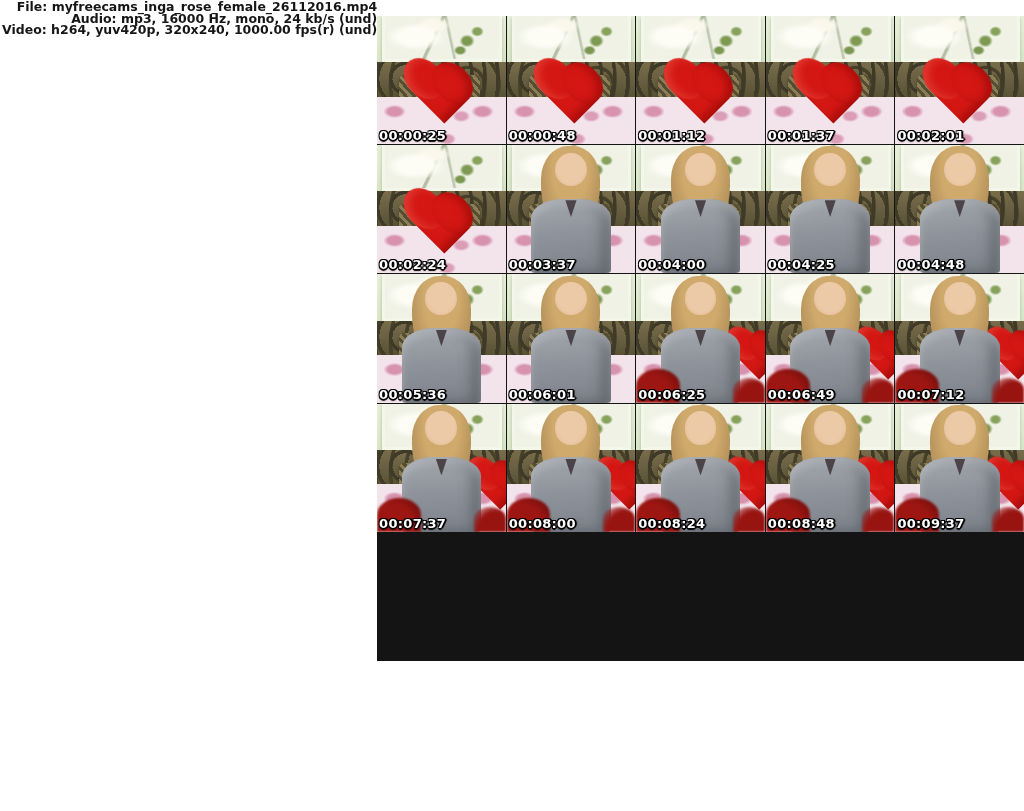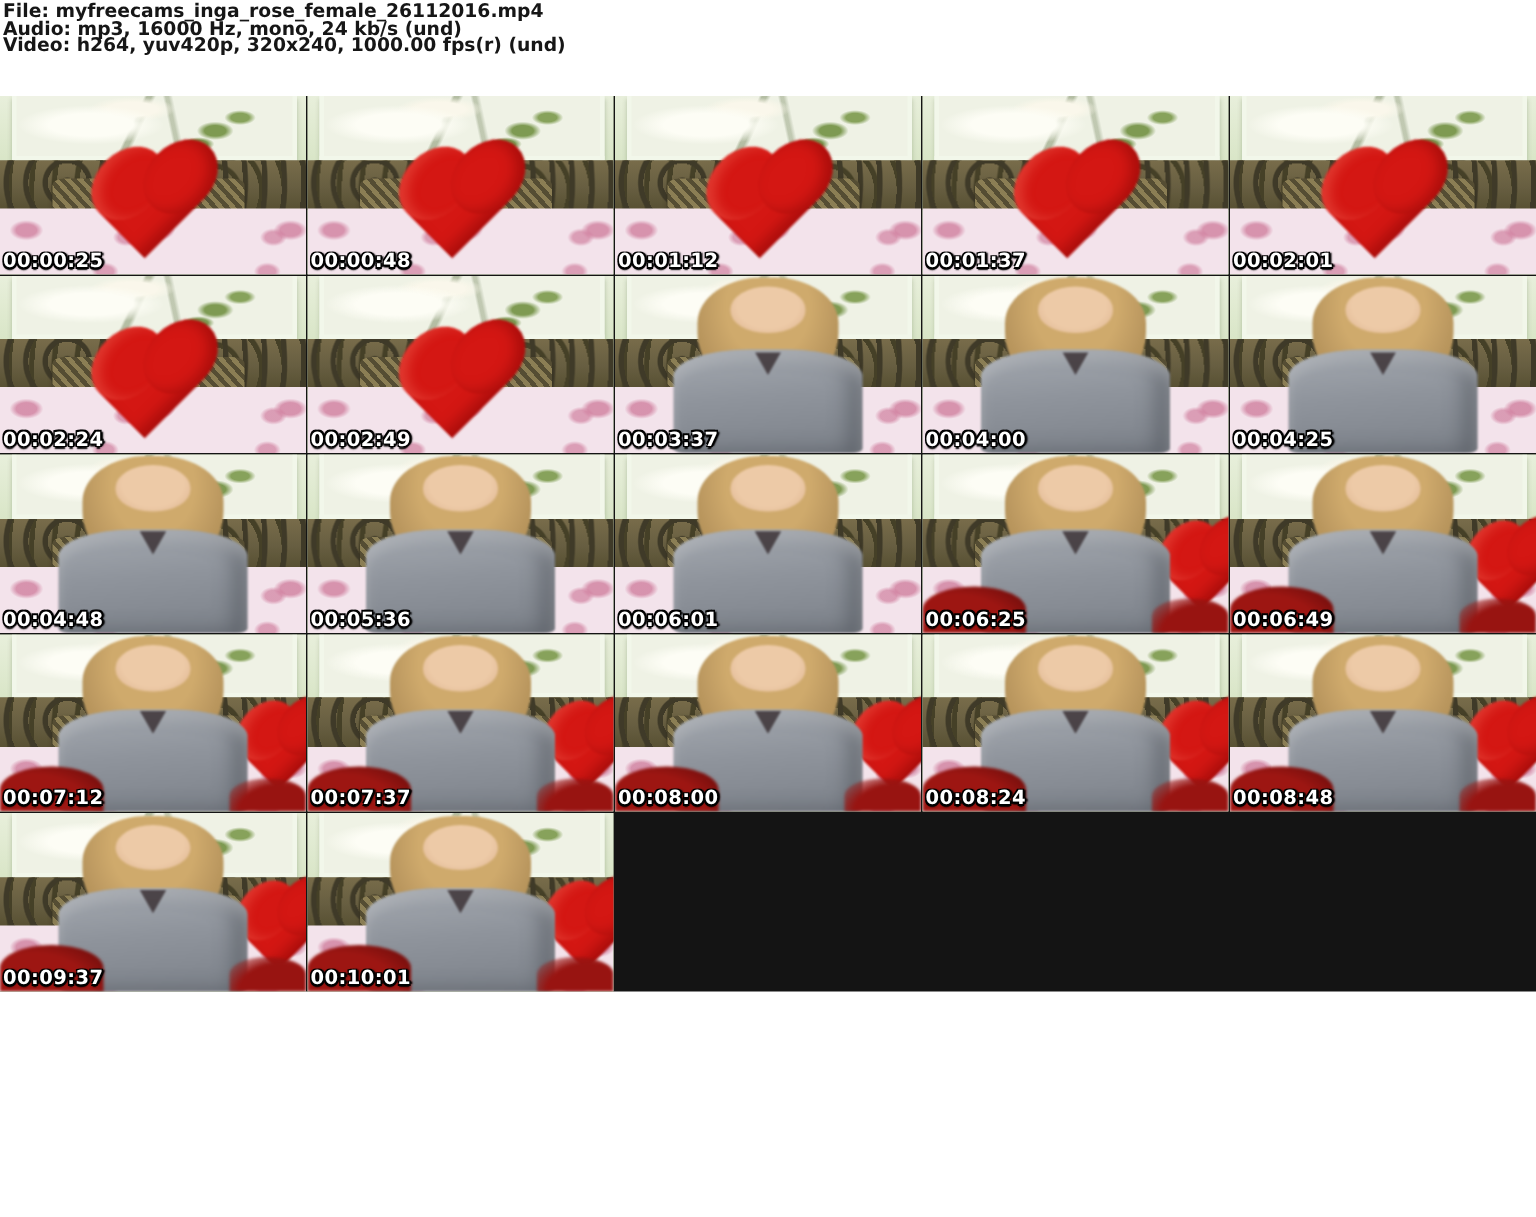--- a/index.html
+++ b/index.html
@@ -3,21 +3,21 @@
 <meta charset="utf-8">
 <title>Contact Sheet</title>
 <style>
   * { box-sizing: border-box; }
   html, body { margin: 0; padding: 0; }
   body {
     width: 1024px; height: 811px; overflow: hidden;
     background: #ffffff;
     font-family: "DejaVu Sans", "Liberation Sans", sans-serif;
   }
-  .sheet { width: 1024px; height: 661px; display: flex; flex-direction: column; }
+  .sheet { width: 1024px; height: 661px; display: flex; flex-direction: row; text-align: right; }
 
   
   .header {
     height: 48px; padding: 1px 0 0 2px; background: #ffffff;
     color: #161616; font-weight: bold; font-size: 12.5px; line-height: 11.7px;
     white-space: nowrap;
   }
 
   
   .grid {
@@ -213,33 +213,20 @@
       <div class="picture"></div>
       <div class="sofa"></div>
       <div class="pillow p1"></div>
       <div class="pillow p2"></div>
       <div class="bed"></div>
       <div class="heart"></div>
 
     </div>
     <span class="ts">00:02:24</span>
   </div>
-      <div class="thumb scene-room">
-    <div class="scene">
-      <div class="wall"></div>
-      <div class="picture"></div>
-      <div class="sofa"></div>
-      <div class="pillow p1"></div>
-      <div class="pillow p2"></div>
-      <div class="bed"></div>
-      <div class="heart"></div>
-
-    </div>
-    <span class="ts">00:02:49</span>
-  </div>
       <div class="thumb scene-person">
     <div class="scene">
       <div class="wall"></div>
       <div class="picture"></div>
       <div class="sofa"></div>
       <div class="pillow p1"></div>
       <div class="pillow p2"></div>
       <div class="bed"></div>
 
       <div class="person">
@@ -500,34 +487,14 @@
         <div class="hair"></div>
         <div class="face"></div>
         <div class="shirt"></div>
         <div class="vneck"></div>
       </div>
       <div class="red-blob red-l"></div>
       <div class="red-blob red-r"></div>
     </div>
     <span class="ts">00:09:37</span>
   </div>
-      <div class="thumb scene-person-red">
-    <div class="scene">
-      <div class="wall"></div>
-      <div class="picture"></div>
-      <div class="sofa"></div>
-      <div class="pillow p1"></div>
-      <div class="pillow p2"></div>
-      <div class="bed"></div>
-      <div class="heart"></div>
-      <div class="person">
-        <div class="hair"></div>
-        <div class="face"></div>
-        <div class="shirt"></div>
-        <div class="vneck"></div>
-      </div>
-      <div class="red-blob red-l"></div>
-      <div class="red-blob red-r"></div>
-    </div>
-    <span class="ts">00:10:01</span>
-  </div>
     </div>
 </div>
 
 </body></html>

